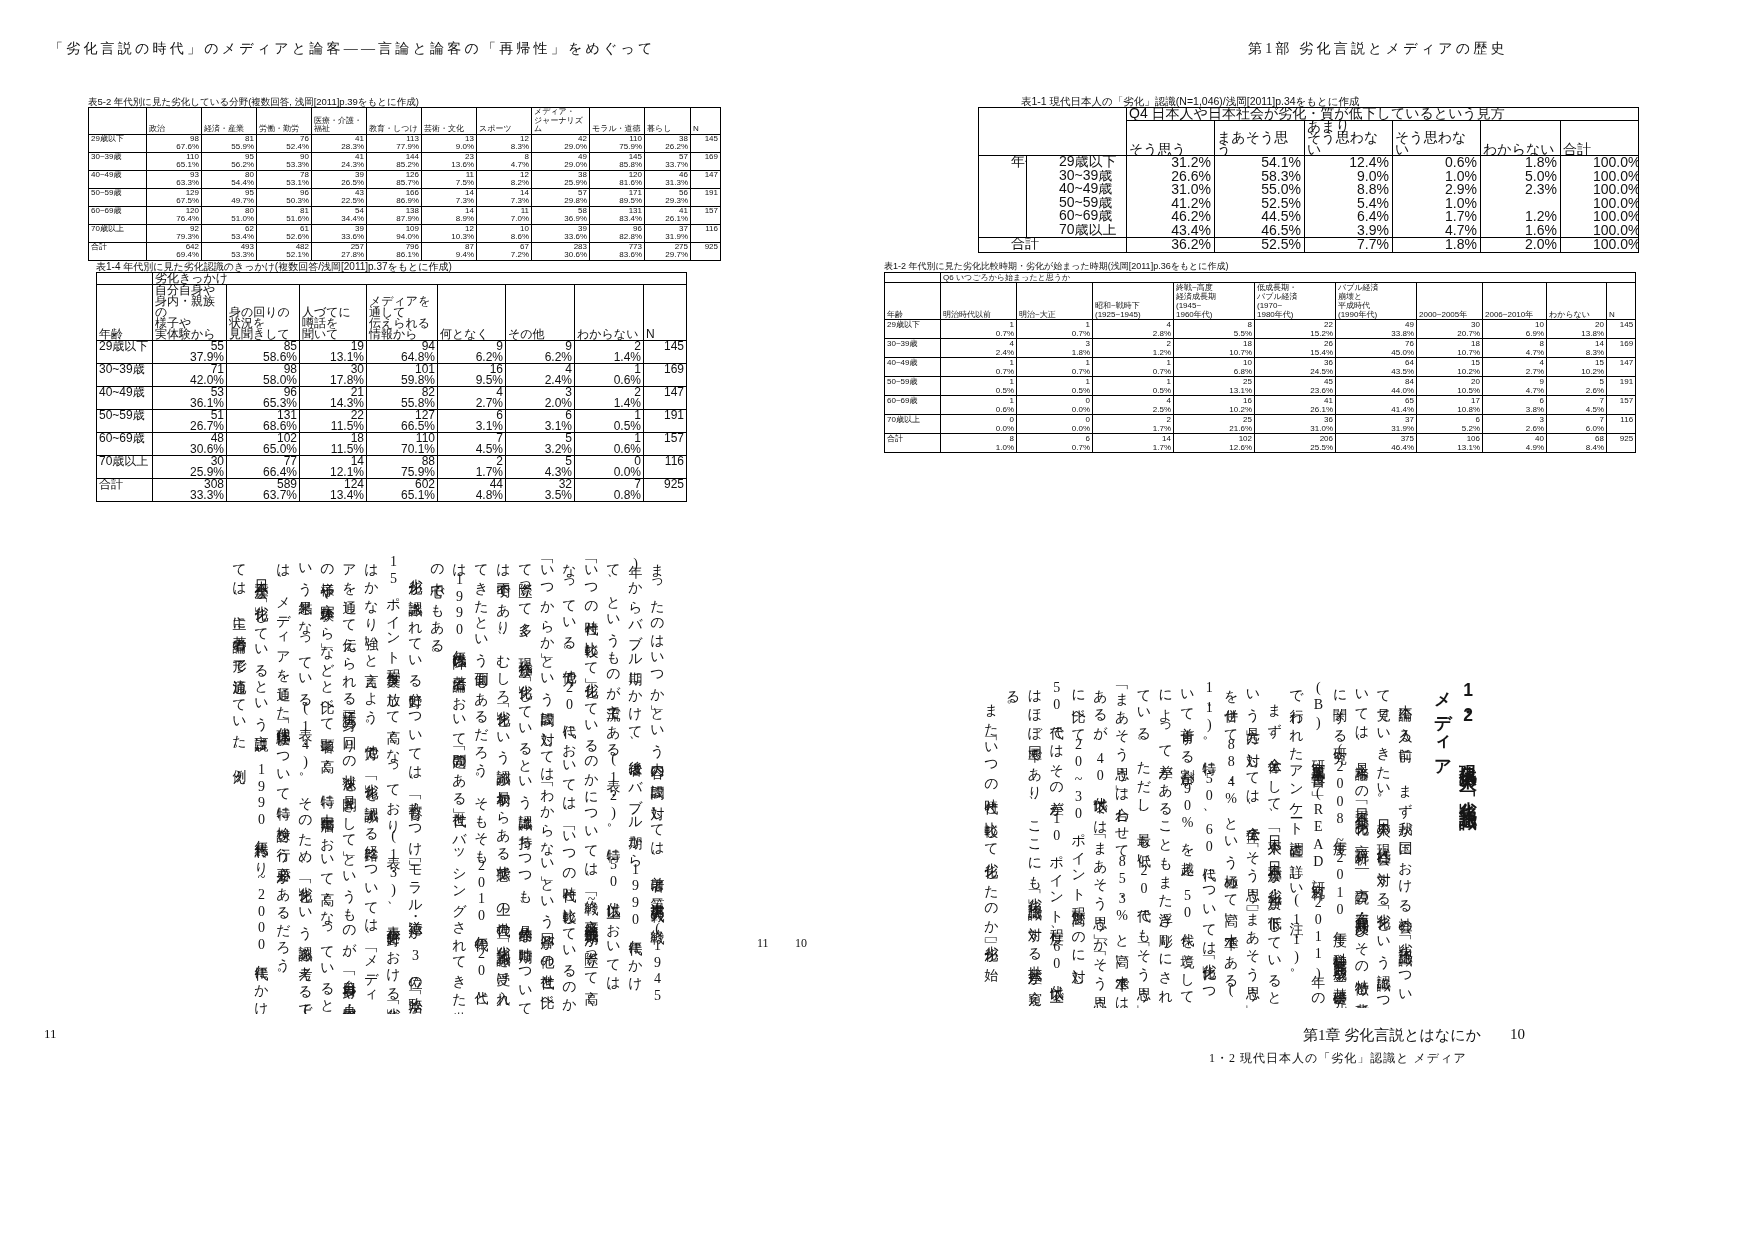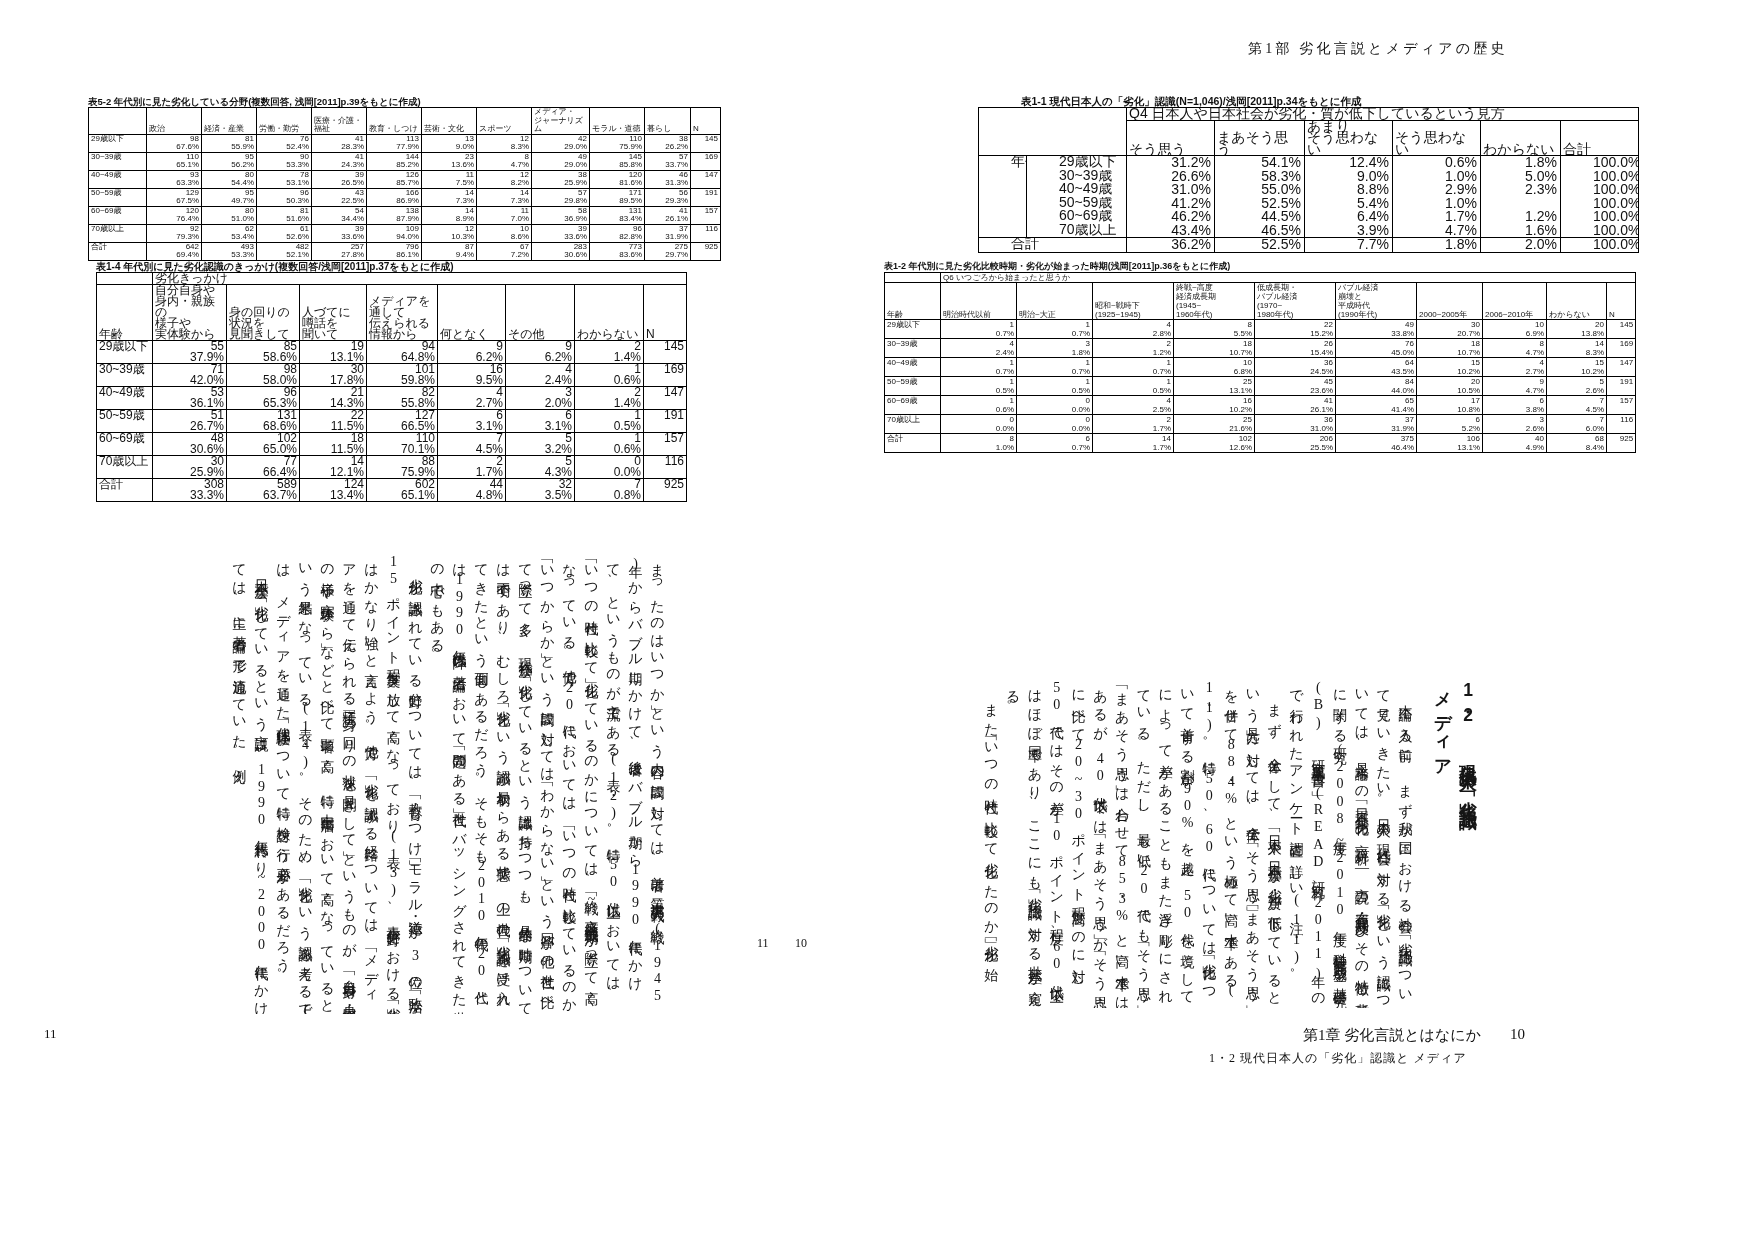--- a/index.html
+++ b/index.html
@@ -4,21 +4,21 @@
 <style>
   html,body{margin:0;padding:0;}
   #page{position:relative;width:1749px;height:1241px;background:#ffffff;color:#111;
         font-family:"Liberation Serif","DejaVu Serif",serif;overflow:hidden;}
 
   .running-header{position:absolute;top:40px;font-size:14px;letter-spacing:3.2px;white-space:nowrap;}
   #hdr-left{left:49px;}
   #hdr-right{left:1248px;}
 
   .tbl-title{position:absolute;font-family:"Liberation Sans","DejaVu Sans",sans-serif;
-             font-weight:bold;white-space:nowrap;}
+             font-weight:normal;white-space:nowrap;}
 
   table.dt{border-collapse:collapse;table-layout:fixed;position:absolute;background:#fff;
            font-family:"Liberation Sans","DejaVu Sans",sans-serif;border:1.5px solid #000;}
   .dt th,.dt td{border:1px solid #000;padding:0 2px;font-weight:normal;overflow:hidden;}
   .dt th{text-align:left;vertical-align:bottom;white-space:pre-line;}
   .dt td{text-align:right;}
   .dt tbody th.lbl{vertical-align:top;white-space:nowrap;}
   .dt tr.cnt td{border-bottom:none;}
   .dt tr.pct td{border-top:none;}
   .dt tr.cnt>*{border-top-width:1.5px;}
@@ -53,20 +53,21 @@
   #foot-left{position:absolute;left:44px;top:1026px;font-size:13px;}
   #foot-right-1{position:absolute;left:1303px;top:1026px;width:222px;display:flex;
                 justify-content:space-between;font-size:15px;}
   #foot-right-2{position:absolute;left:1209px;top:1050px;font-size:12px;letter-spacing:1px;}
 </style>
 </head>
 <body>
 
 <div id="page">
 
+  <div id="hdr-left" class="running-header">「劣化言説の時代」のメディアと論客——言論と論客の「再帰性」をめぐって</div>
   <div id="hdr-right" class="running-header">第1部 劣化言説とメディアの歴史</div>
 
   <div id="t52-title" class="tbl-title">表5-2 年代別に見た劣化している分野(複数回答, 浅岡[2011]p.39をもとに作成)</div>
   <table class="dt t52">
       <colgroup>
         <col style="width: 58px;">
         <col style="width: 55px;">
         <col style="width: 55px;">
         <col style="width: 55px;">
         <col style="width: 55px;">

